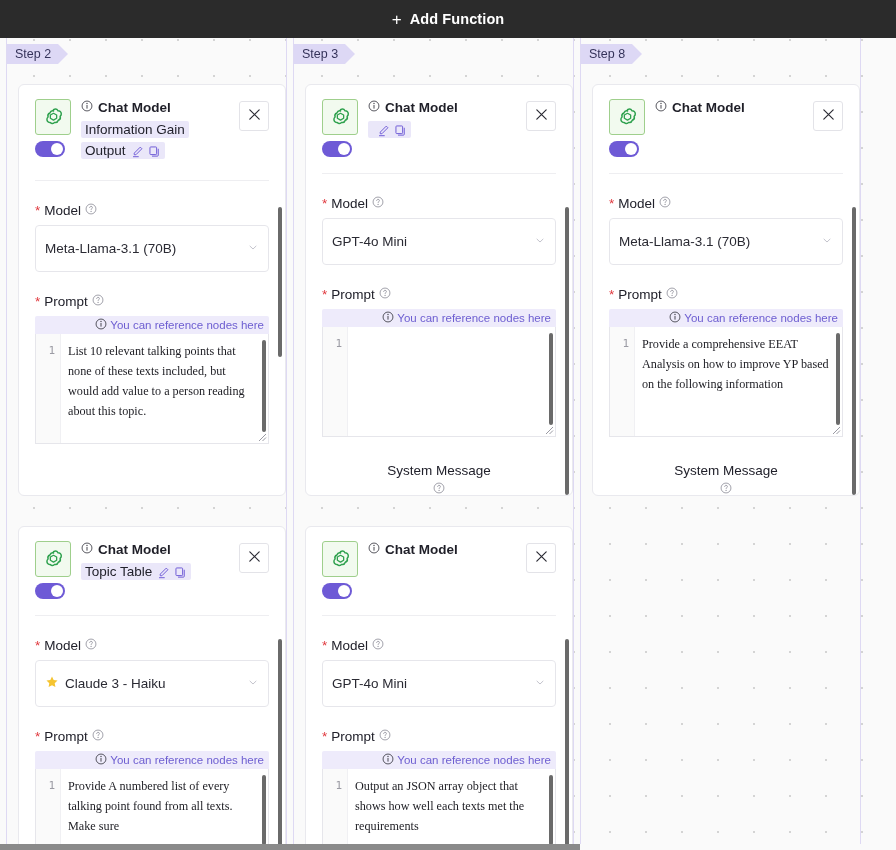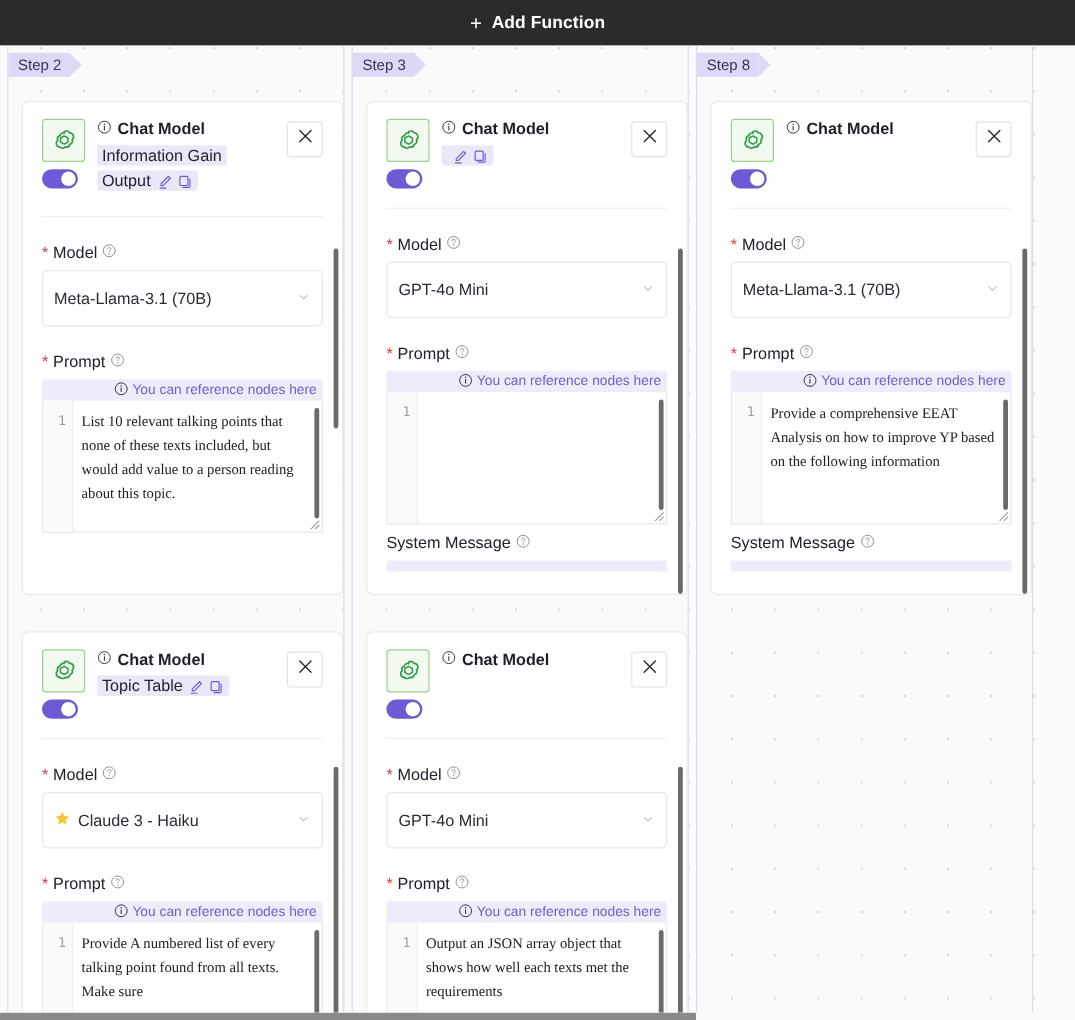--- a/index.html
+++ b/index.html
@@ -209,21 +209,21 @@
     position: absolute; right: 2px; top: 4px;
     width: 4px; border-radius: 2px;
     background: #6a6a6a;
   }
   .resize-grip {
     position: absolute; right: 1px; bottom: 1px;
     width: 9px; height: 9px;
     pointer-events: none;
   }
 
-  .sysmsg-label { margin-top: 8px; }
+  .sysmsg-label { margin-top: 26px; flex-direction: column; }
   .sysmsg-bar {
     height: 9px; background: #eeebfb; border-radius: 2px 2px 0 0;
   }
 
   
   .card-scroll {
     position: absolute; right: 3px;
     width: 4px; border-radius: 2px;
     background: #6a6a6a;
   }

